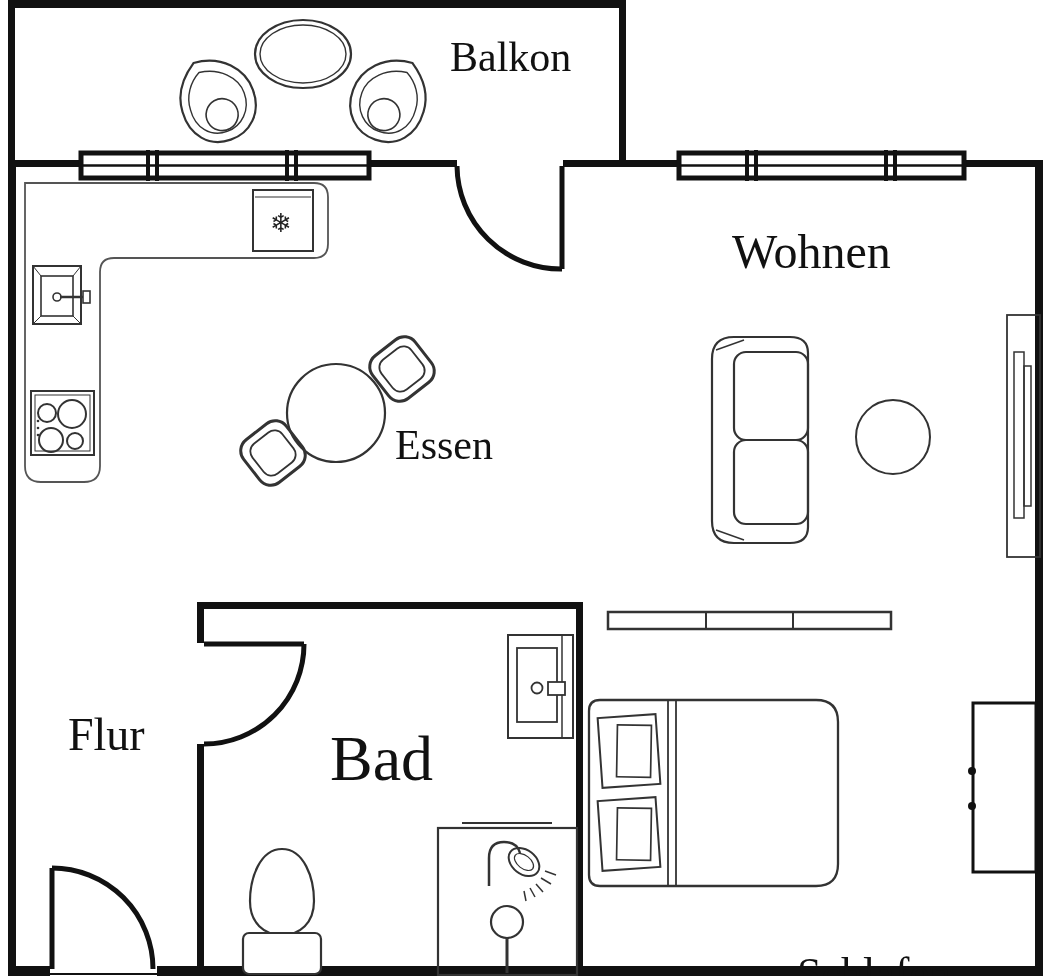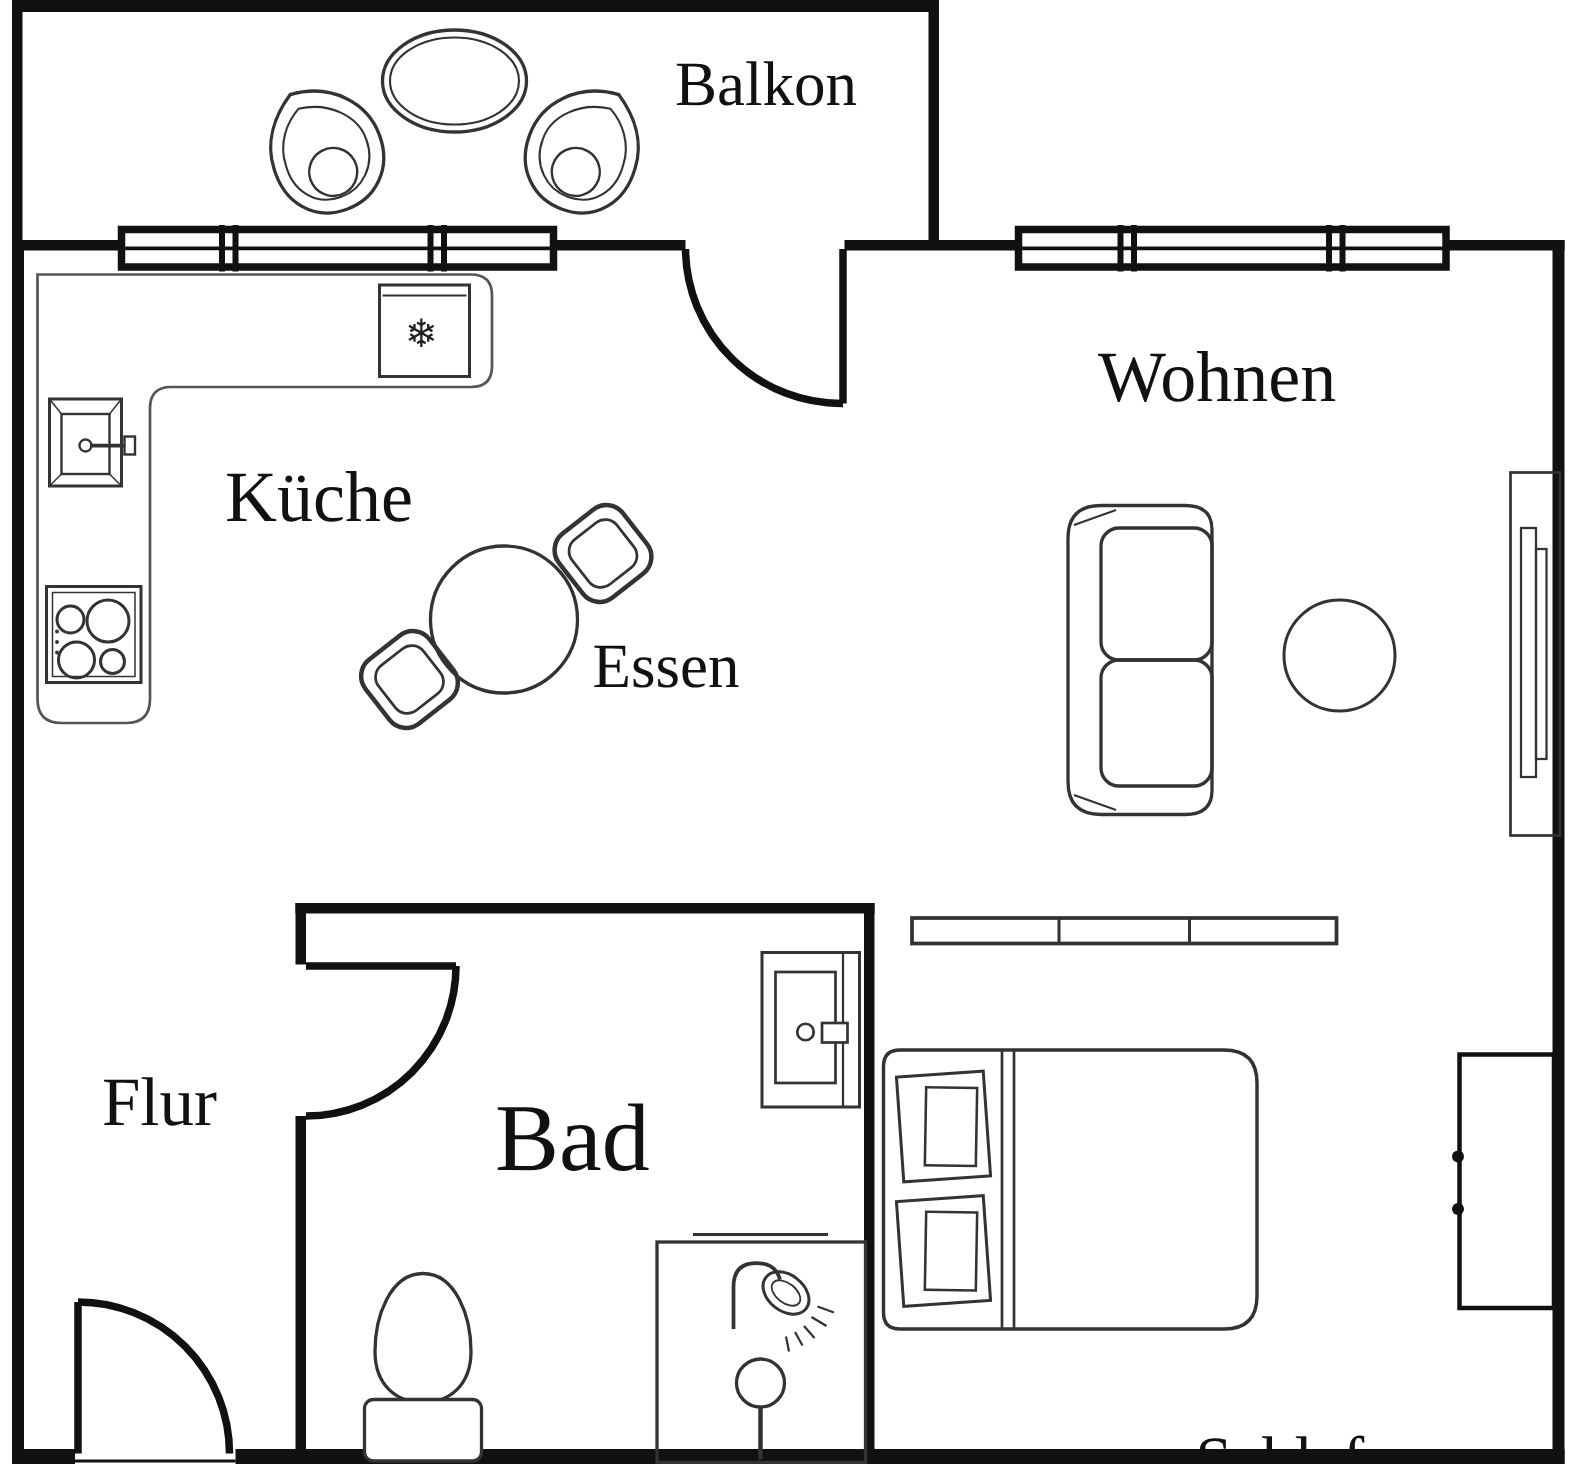--- a/index.html
+++ b/index.html
@@ -230,21 +230,20 @@
       <line x1="545" y1="871" x2="556" y2="875"></line>
       <line x1="530" y1="888" x2="535" y2="897"></line>
       <line x1="524" y1="891" x2="526" y2="901"></line>
     </g>
     <circle cx="507" cy="922" r="16" stroke-width="2.2"></circle>
     <line x1="507" y1="938" x2="507" y2="973" stroke-width="3"></line>
   </g>
 </svg>
 
 <div class="room-label" style="left:450px; top:22px;  font-size:42px;margin-top:14px;">Balkon</div>
-<div class="room-label" style="left:150px; top:308px; font-size:48px;">Küche</div>
 <div class="room-label" style="left:732px; top:228px; font-size:48px;">Wohnen</div>
 <div class="room-label" style="left:395px; top:424px; font-size:42px;">Essen</div>
 <div class="room-label" style="left:58px;  top:712px; font-size:46px;margin-left:10px;">Flur</div>
 <div class="room-label" style="left:330px; top:727px; font-size:64px;">Bad</div>
 <div class="room-label" style="left:797px; top:952px; font-size:44px;">Schlafen</div>
 
 <span class="snowflake" style="left:270px; top:208px; font-size:26px;">❄</span>
 
 </div>
 

